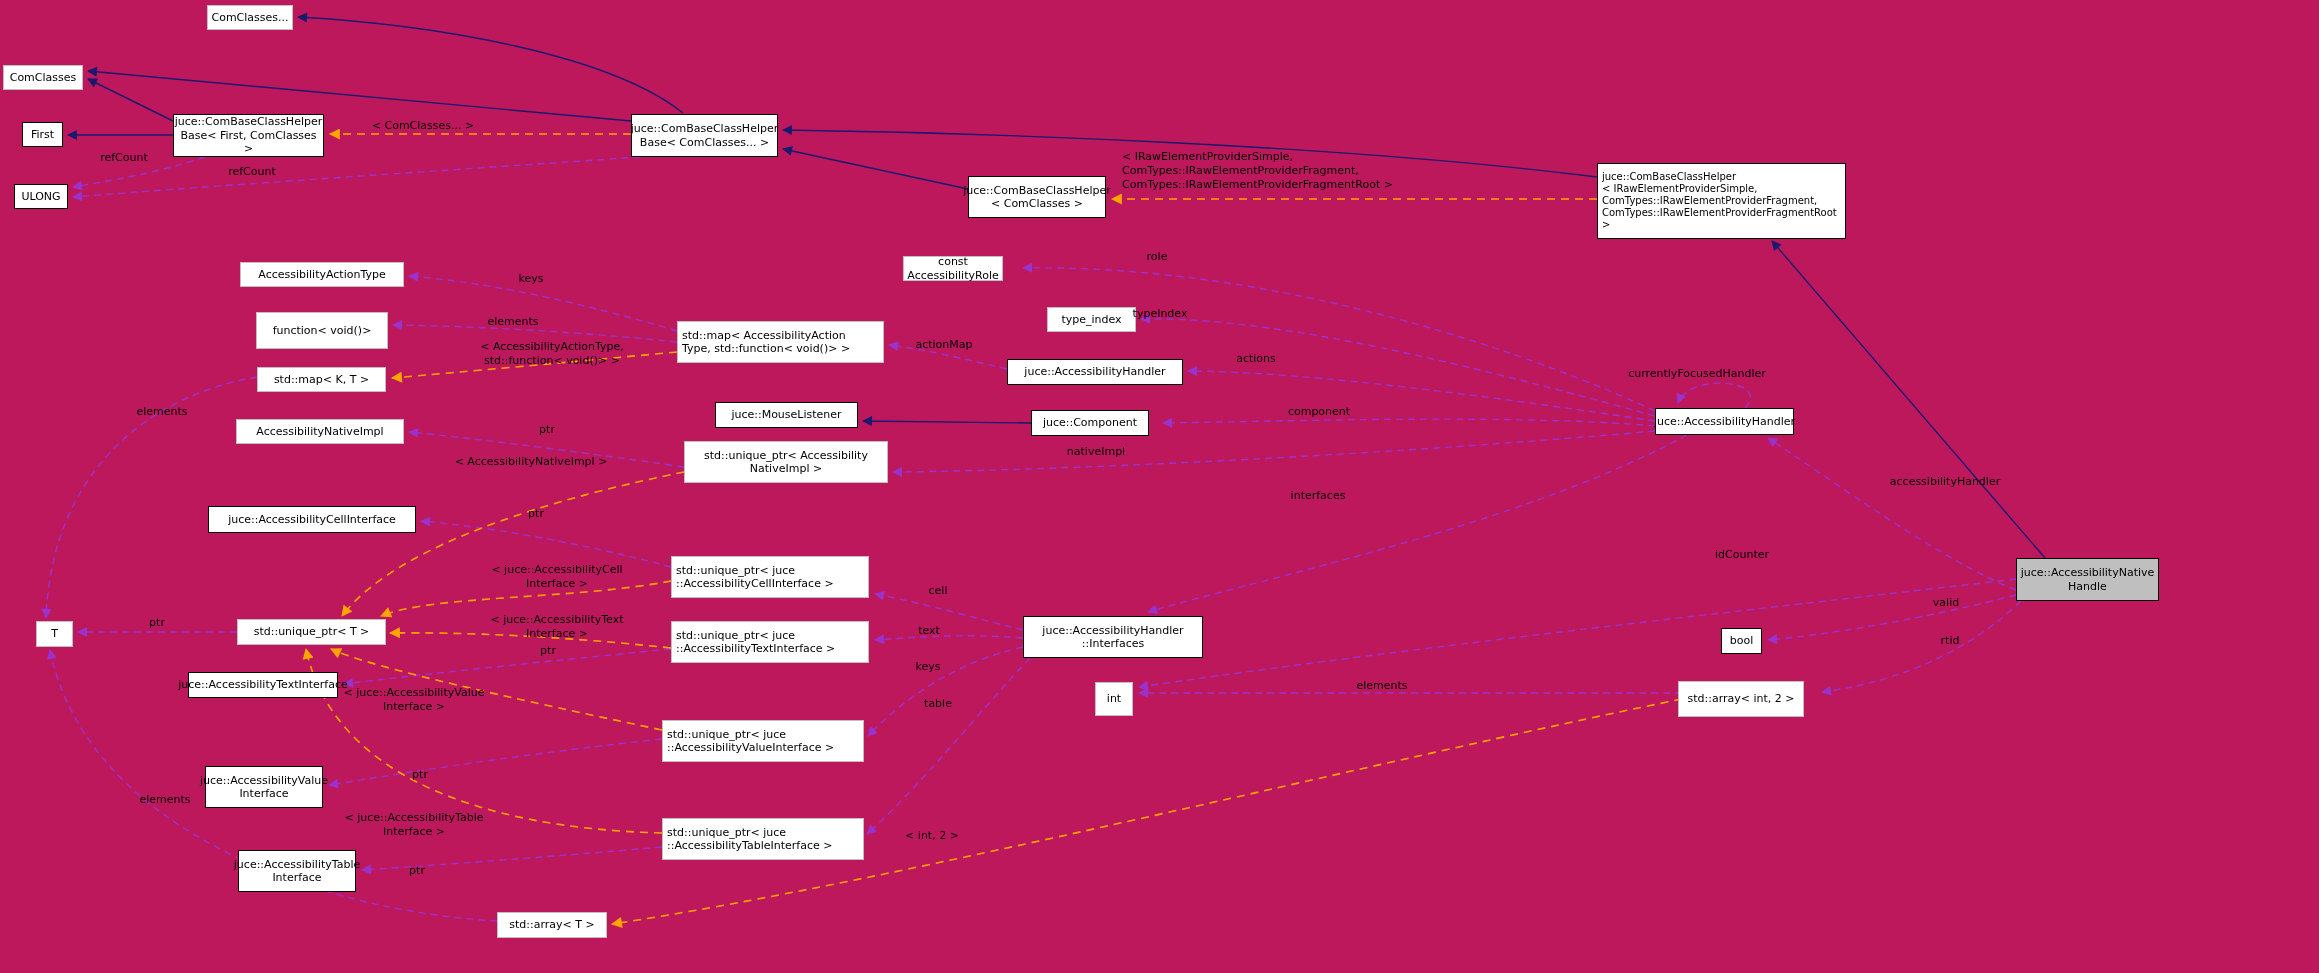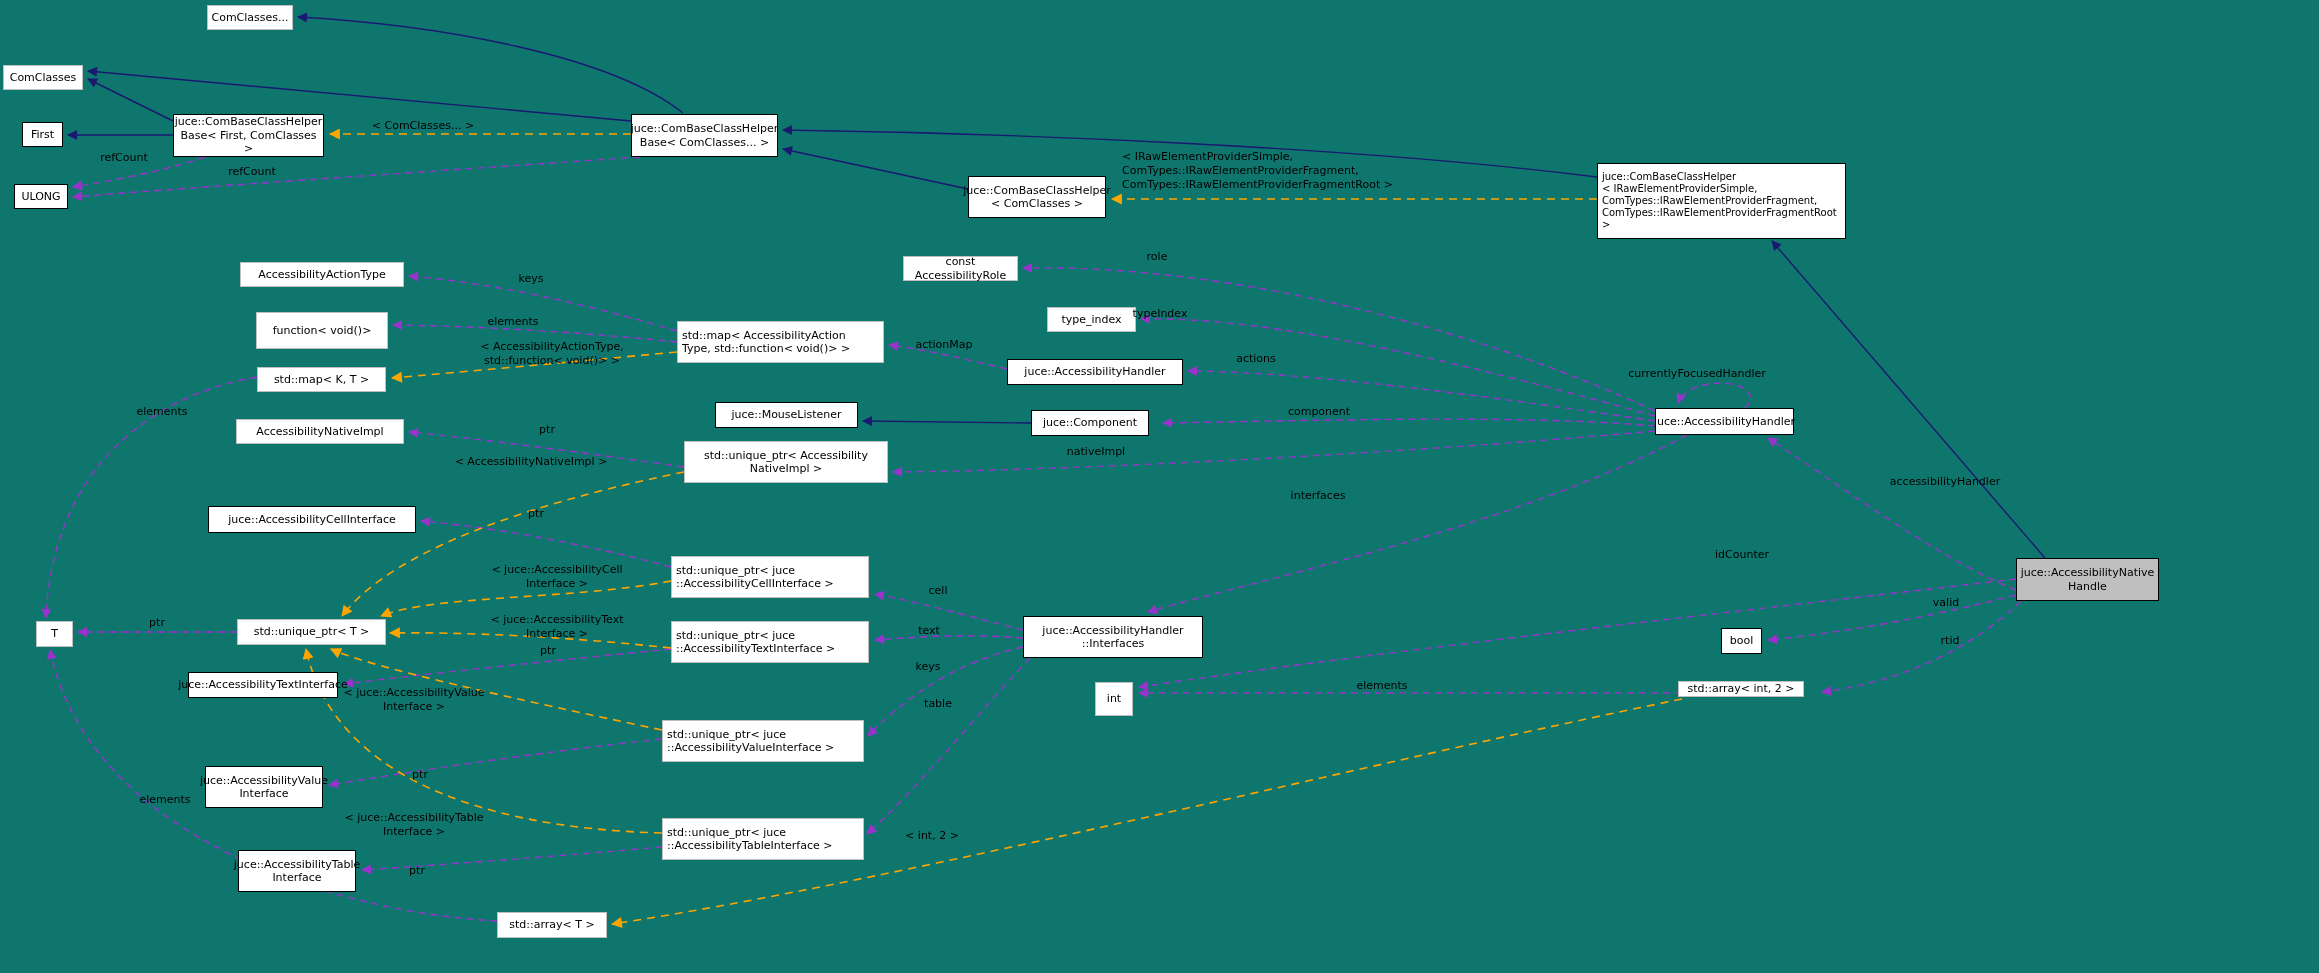--- a/index.html
+++ b/index.html
@@ -1,19 +1,19 @@
 <!DOCTYPE html>
 <html><head>
 <meta charset="utf-8">
 <style>
   html,body{margin:0;padding:0;background:#fff;}
   .canvas{
     position:relative;
     width:2319px;height:973px;
-    background:#0f766e;
+    background:#be185d;
     font-family:"DejaVu Sans","Liberation Sans",sans-serif;
     font-size:11px;color:#000;
     overflow:hidden;
   }
   svg.edges{position:absolute;left:0;top:0;width:2319px;height:973px;}
   .inh{stroke:#191970;fill:none;stroke-width:1.4px;}
   .use{stroke:#9a32cd;fill:none;stroke-width:1.4px;stroke-dasharray:7,5;}
   .tpl{stroke:#ffa500;fill:none;stroke-width:1.6px;stroke-dasharray:8,6;}
   .node{
     position:absolute;box-sizing:border-box;
@@ -112,21 +112,21 @@
 &lt; ComClasses &gt;</div>
   <div class="node left small" style="left:1597px;top:163px;width:249px;height:76px">juce::ComBaseClassHelper
 &lt; IRawElementProviderSimple,
  ComTypes::IRawElementProviderFragment,
  ComTypes::IRawElementProviderFragmentRoot &gt;</div>
   <div class="node gray" style="left:240px;top:262px;width:164px;height:25px">AccessibilityActionType</div>
   <div class="node gray" style="left:256px;top:312px;width:132px;height:37px">function&lt; void()&gt;</div>
   <div class="node gray" style="left:257px;top:367px;width:129px;height:25px">std::map&lt; K, T &gt;</div>
   <div class="node gray left" style="left:677px;top:321px;width:207px;height:42px">std::map&lt; AccessibilityAction
 Type, std::function&lt; void()&gt; &gt;</div>
-  <div class="node gray" style="left:903px;top:256px;width:115px;height:25px">const AccessibilityRole</div>
+  <div class="node gray" style="left:903px;top:256px;width:100px;height:25px">const AccessibilityRole</div>
   <div class="node gray" style="left:1047px;top:307px;width:89px;height:25px">type_index</div>
   <div class="node" style="left:1007px;top:359px;width:176px;height:26px">juce::AccessibilityHandler</div>
   <div class="node" style="left:715px;top:402px;width:143px;height:26px">juce::MouseListener</div>
   <div class="node" style="left:1031px;top:410px;width:118px;height:26px">juce::Component</div>
   <div class="node gray" style="left:684px;top:441px;width:204px;height:42px">std::unique_ptr&lt; Accessibility
 NativeImpl &gt;</div>
   <div class="node gray" style="left:236px;top:419px;width:168px;height:25px">AccessibilityNativeImpl</div>
   <div class="node" style="left:208px;top:506px;width:208px;height:27px">juce::AccessibilityCellInterface</div>
   <div class="node gray" style="left:237px;top:619px;width:149px;height:26px">std::unique_ptr&lt; T &gt;</div>
   <div class="node gray" style="left:36px;top:621px;width:37px;height:26px">T</div>
@@ -137,21 +137,21 @@
   <div class="node" style="left:188px;top:672px;width:150px;height:26px">juce::AccessibilityTextInterface</div>
   <div class="node gray left" style="left:662px;top:720px;width:202px;height:42px">std::unique_ptr&lt; juce
 ::AccessibilityValueInterface &gt;</div>
   <div class="node" style="left:205px;top:766px;width:118px;height:42px">juce::AccessibilityValue
 Interface</div>
   <div class="node gray left" style="left:662px;top:818px;width:202px;height:42px">std::unique_ptr&lt; juce
 ::AccessibilityTableInterface &gt;</div>
   <div class="node" style="left:238px;top:850px;width:118px;height:42px">juce::AccessibilityTable
 Interface</div>
   <div class="node gray" style="left:497px;top:912px;width:110px;height:26px">std::array&lt; T &gt;</div>
-  <div class="node gray" style="left:1678px;top:681px;width:126px;height:16px">std::array&lt; int, 2 &gt;</div>
+  <div class="node gray" style="left:1678px;top:681px;width:126px;height:36px">std::array&lt; int, 2 &gt;</div>
   <div class="node gray" style="left:1095px;top:682px;width:38px;height:34px">int</div>
   <div class="node" style="left:1721px;top:628px;width:41px;height:26px">bool</div>
   <div class="node" style="left:1023px;top:616px;width:180px;height:42px">juce::AccessibilityHandler
 ::Interfaces</div>
   <div class="node" style="left:1655px;top:408px;width:139px;height:27px">juce::AccessibilityHandler</div>
   <div class="node main" style="left:2016px;top:558px;width:143px;height:43px">juce::AccessibilityNative
 Handle</div>
 
   <div class="elabel" style="left:124px;top:151px">refCount</div>
   <div class="elabel" style="left:252px;top:165px">refCount</div>

